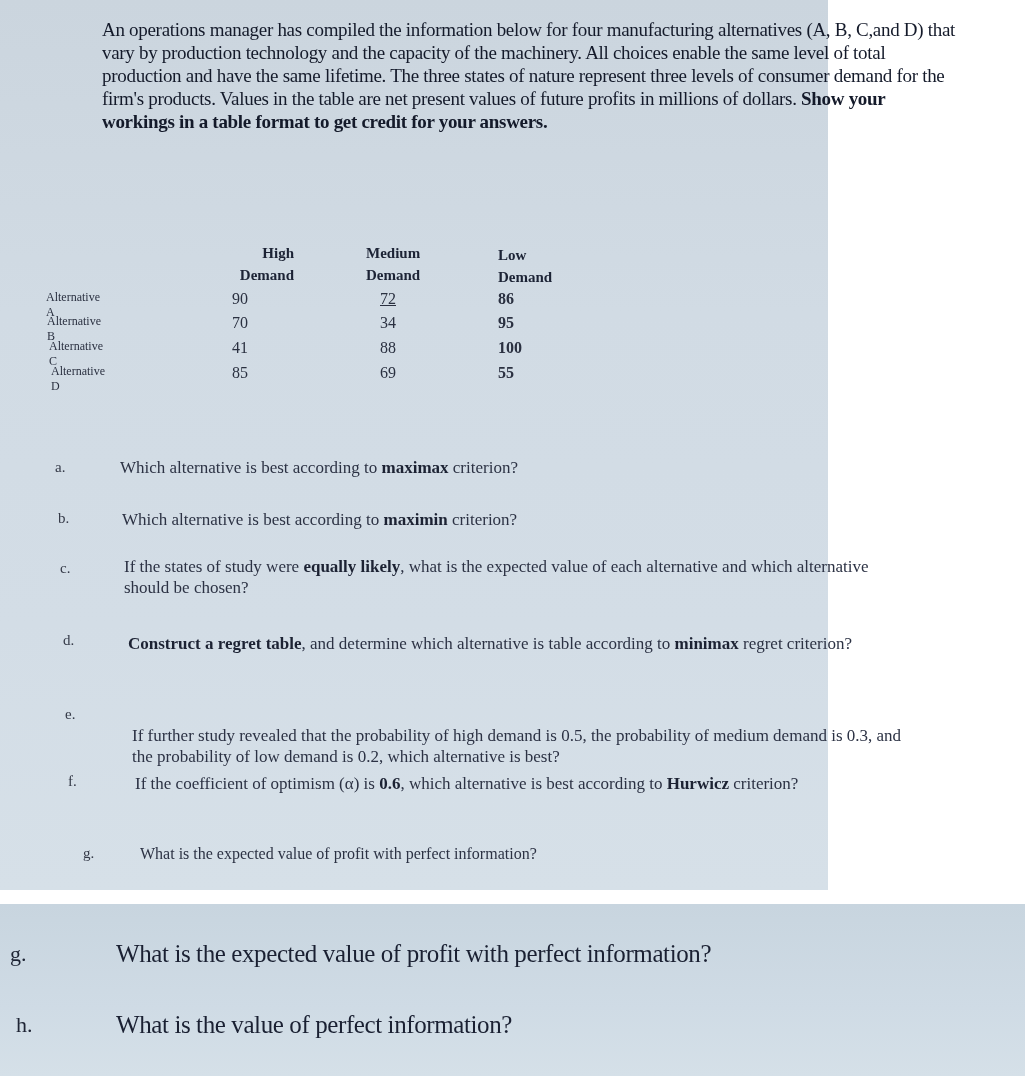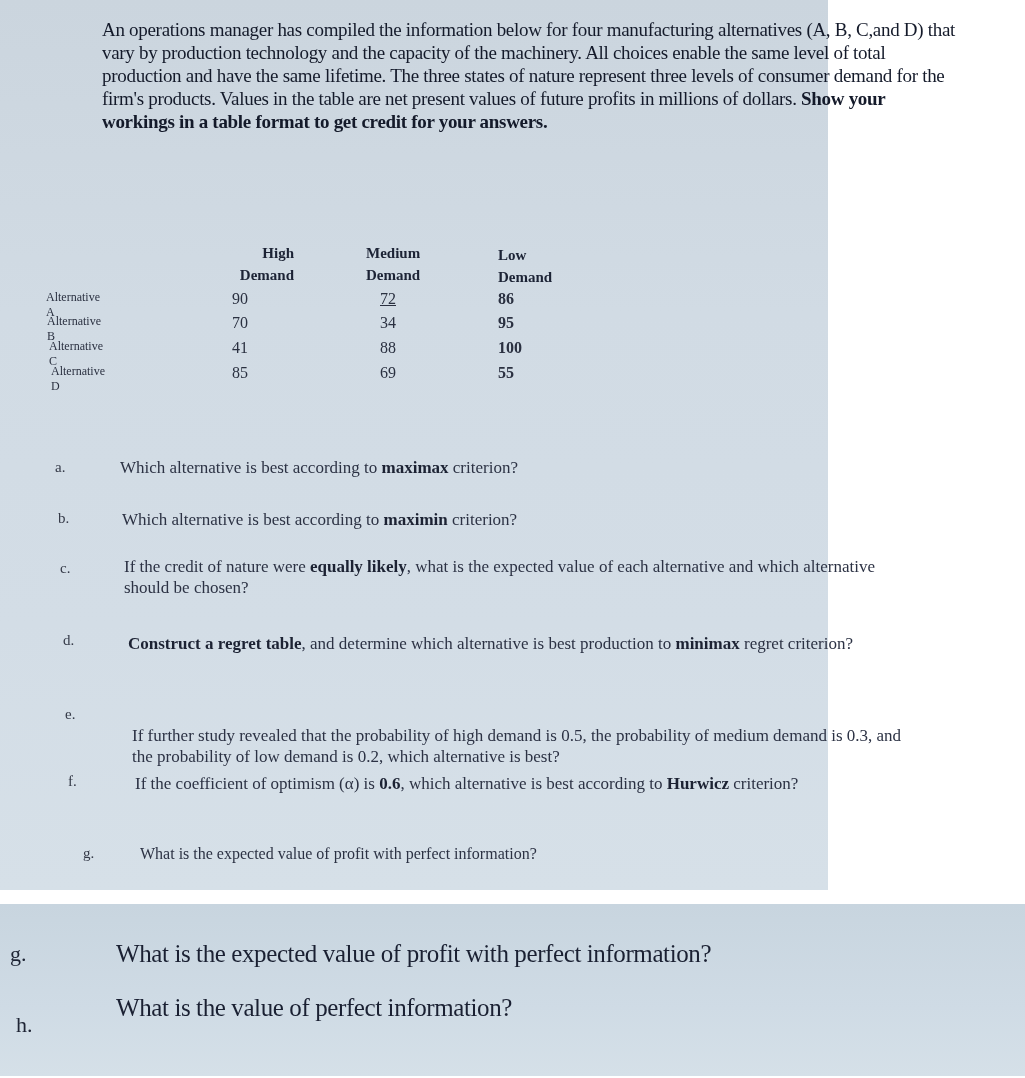--- a/index.html
+++ b/index.html
@@ -96,38 +96,38 @@
     <span>Which alternative is best according to </span><b>maximax</b><span> criterion?</span>
   </div>
 
   <div class="q-letter" style="left:58px; top:510px;">b.</div>
   <div class="q-text" style="left:122px; top:509px;">
     <span>Which alternative is best according to </span><b>maximin</b><span> criterion?</span>
   </div>
 
   <div class="q-letter" style="left:60px; top:560px;">c.</div>
   <div class="q-text" style="left:124px; top:556px; width:780px;">
-    <span>If the credit of nature were </span><b>equally likely</b><span>, what is the expected value of each alternative and which alternative should be chosen?</span>
+    <span>If the states of study were </span><b>equally likely</b><span>, what is the expected value of each alternative and which alternative should be chosen?</span>
   </div>
 
   <div class="q-letter" style="left:63px; top:632px;">d.</div>
   <div class="q-text" style="left:128px; top:633px; width:800px;">
-    <b>Construct a regret table</b><span>, and determine which alternative is best production to </span><b>minimax</b><span> regret criterion?</span>
+    <b>Construct a regret table</b><span>, and determine which alternative is table according to </span><b>minimax</b><span> regret criterion?</span>
   </div>
 
   <div class="q-letter" style="left:65px; top:706px;">e.</div>
   <div class="q-text" style="left:132px; top:704px; width:780px;margin-top:21px;">If further study revealed that the probability of high demand is 0.5, the probability of medium demand is 0.3, and the probability of low demand is 0.2, which alternative is best?</div>
 
   <div class="q-letter" style="left:68px; top:773px;">f.</div>
   <div class="q-text" style="left:135px; top:773px; width:740px;">
     <span>If the coefficient of optimism (α) is </span><b>0.6</b><span>, which alternative is best according to </span><b>Hurwicz</b><span> criterion?</span>
   </div>
 
   <div class="q-letter" style="left:83px; top:845px;">g.</div>
   <div class="q-text" style="left:140px; top:843px; font-size:16px;">What is the expected value of profit with perfect information?</div>
 </div>
 
 <div class="photo-bottom">
   <div class="big-letter" style="left:10px; top:37px;">g.</div>
   <div class="big-text" style="left:116px; top:36px;">What is the expected value of profit with perfect information?</div>
   <div class="big-letter" style="left:16px; top:108px;">h.</div>
-  <div class="big-text" style="left:116px; top:90px;font-family:Liberation Serif, serif;">What is the value of perfect information?</div>
+  <div class="big-text" style="left:116px; top:107px;font-family:Liberation Serif, serif;">What is the value of perfect information?</div>
 </div>
 
 </body></html>

